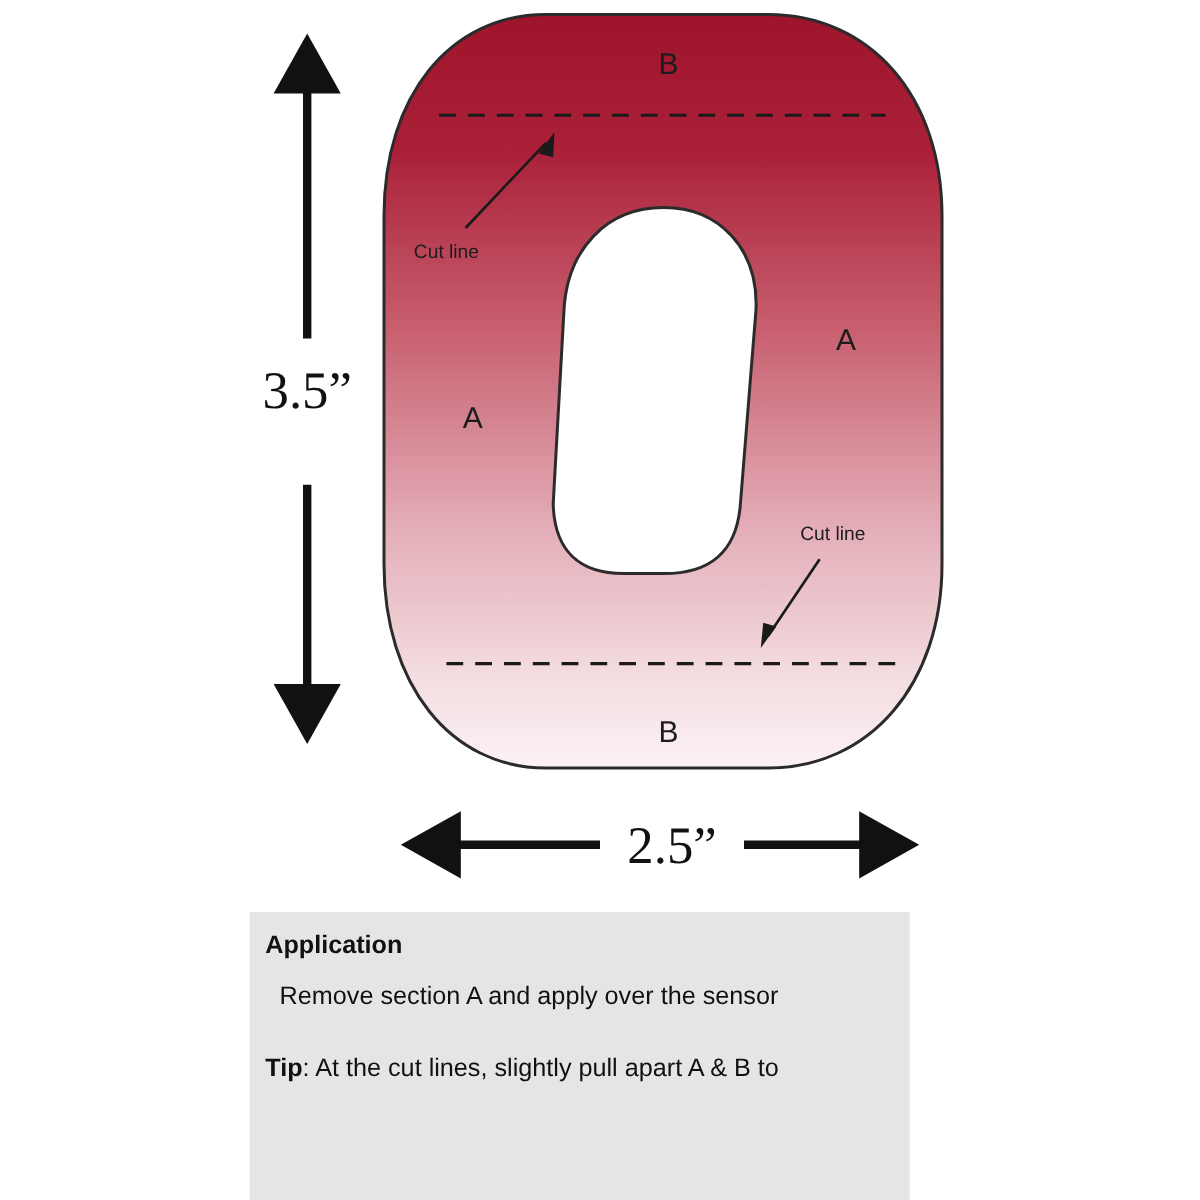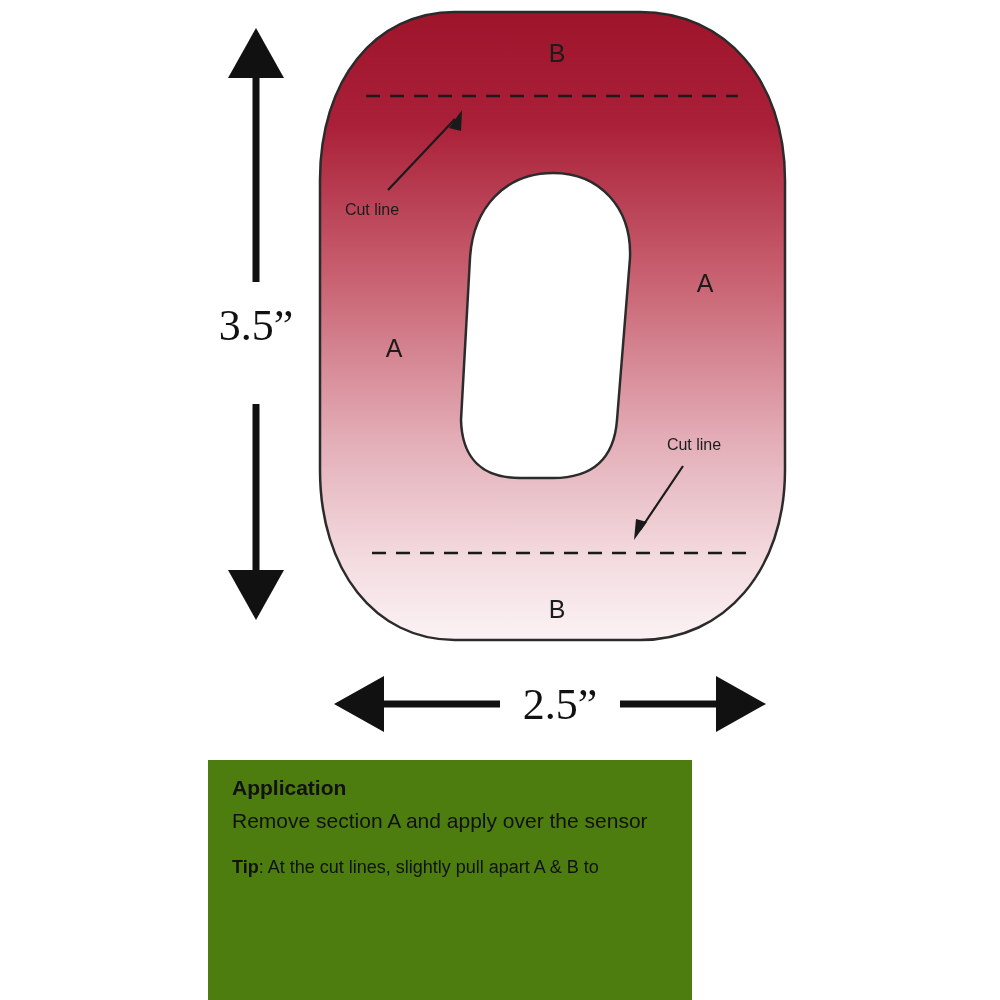--- a/index.html
+++ b/index.html
@@ -41,45 +41,45 @@
   }
   .cutline-text {
     font-family: "Liberation Sans", sans-serif;
     font-size: 16px;
     fill: #1c1c1c;
   }
   .note-box {
     position: absolute;
     left: 208px;
     top: 760px;
-    width: 484px;
+    width: 550px;
     height: 240px;
-    background: #4d7c0f;
+    background: #e5e5e5;
     box-sizing: border-box;
-    padding: 14px 12px 10px 24px;
+    padding: 14px 12px 10px 13px;
   }
   .note-title {
     font-size: 21px;
     font-weight: bold;
     color: #111111;
     line-height: 1.35;
     margin: 0 0 2px 0;
   }
   .note-line {
     font-size: 21px;
     color: #111111;
     line-height: 1.6;
-    margin: 0;
+    margin: 12px;
     white-space: nowrap;
   }
   .note-gap {
     height: 16px;
   }
   .tip-line {
-    font-size: 18px;
+    font-size: 21px;
     color: #111111;
     line-height: 1.45;
     margin: 0;
   }
   .tip-label {
     font-weight: bold;
   }
 </style>
 </head>
 <body>

